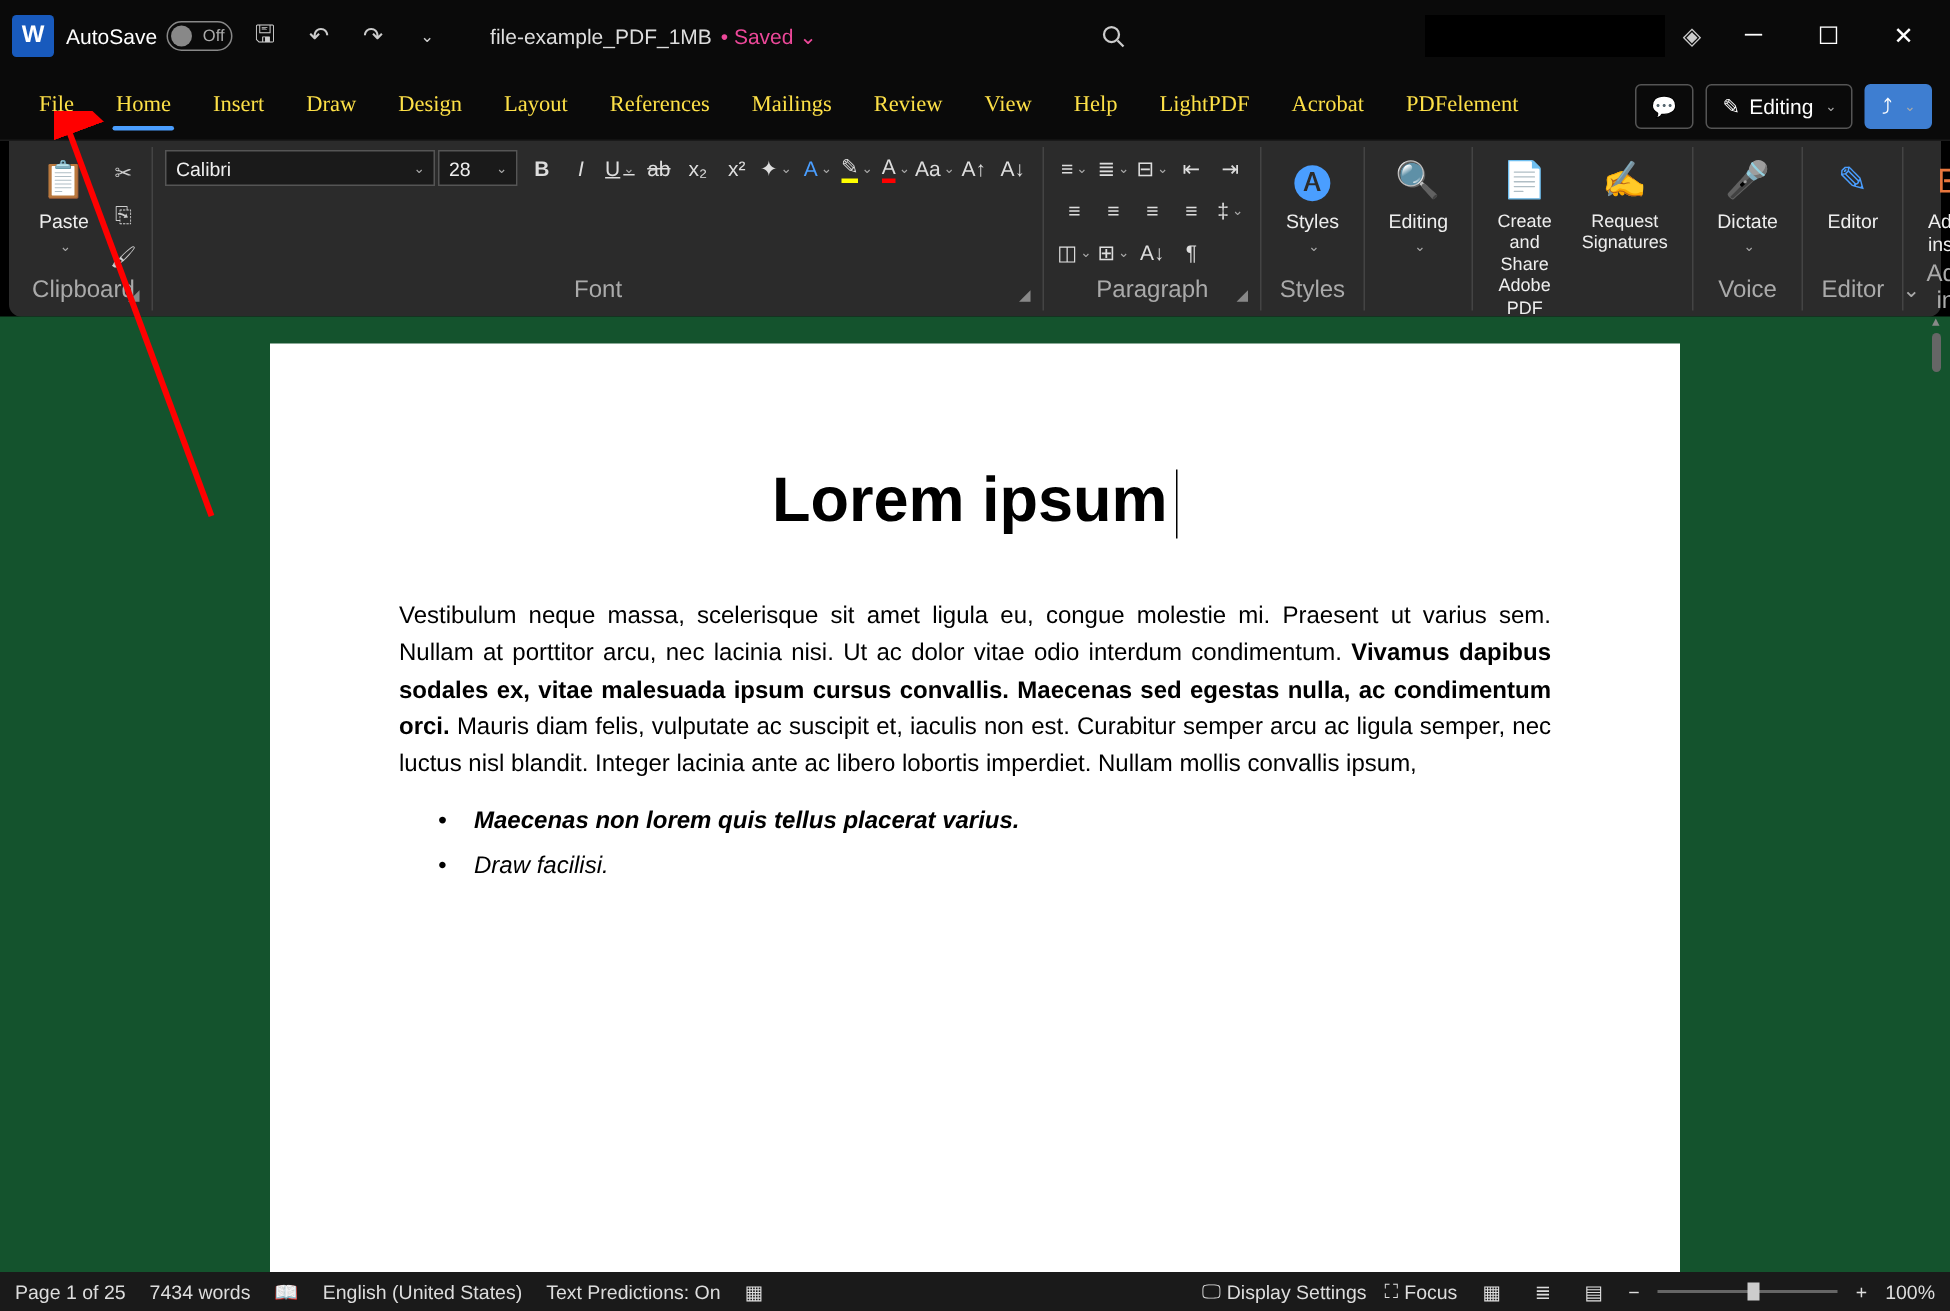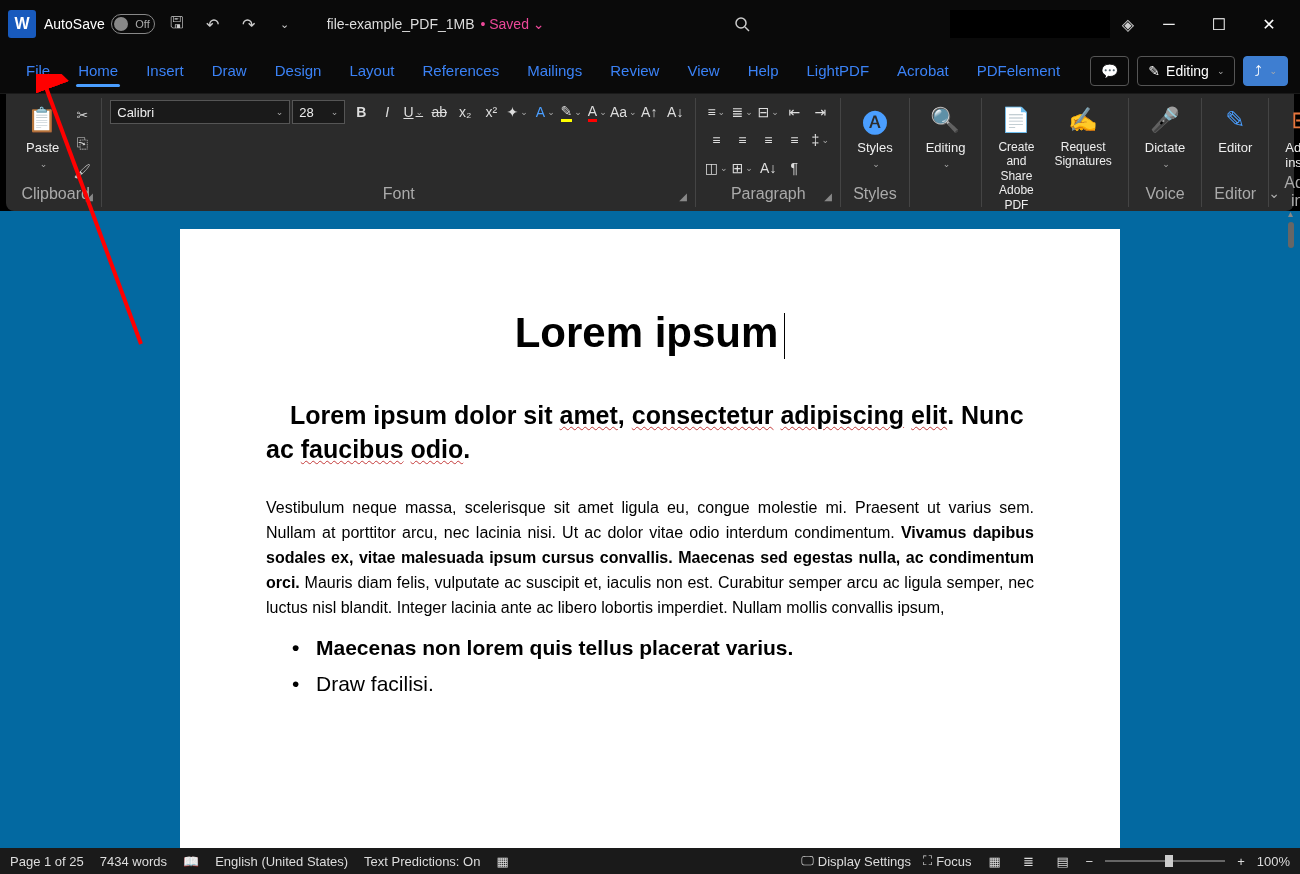--- a/index.html
+++ b/index.html
@@ -14,21 +14,21 @@
 .toggle-label { font-size: 11px; position: absolute; right: 4px; color: #aaa; }
 .tb-icon { width: 28px; height: 28px; display: flex; align-items: center; justify-content: center; color: #ccc; font-size: 16px; cursor: pointer; }
 .doc-title { margin-left: 20px; font-size: 14px; color: #ddd; }
 .saved-status { color: #ec4899; margin-left: 2px; }
 .title-right { margin-left: auto; display: flex; align-items: center; gap: 4px; }
 .search-area { width: 220px; height: 28px; display: flex; align-items: center; justify-content: flex-start; padding-left: 8px; color: #ccc; }
 .win-btn { width: 46px; height: 32px; display: flex; align-items: center; justify-content: center; cursor: pointer; }
 
 
 .ribbon-tabs { height: 46px; background: #0a0a0a; display: flex; align-items: center; padding: 0 12px; gap: 0; border-bottom: 1px solid #1a1a1a; }
-.tab { padding: 10px 14px; font-size: 15px; cursor: pointer; color: #3b82f6; position: relative; }
+.tab { padding: 10px 14px; font-size: 15px; cursor: pointer; color: #fde047; position: relative; font-family: Liberation Serif, serif; }
 .tab.active { font-weight: 400; }
 .tab.active::after { content: ''; position: absolute; bottom: 2px; left: 12px; right: 12px; height: 3px; background: #4a9eff; border-radius: 2px; }
 .tabs-right { margin-left: auto; display: flex; align-items: center; gap: 8px; }
 .comments-btn, .editing-btn, .share-btn { height: 30px; border: 1px solid #555; border-radius: 4px; display: flex; align-items: center; padding: 0 10px; gap: 6px; font-size: 14px; cursor: pointer; }
 .share-btn { background: #3e7ed1; border-color: #3e7ed1; }
 
 
 .ribbon { height: 117px; background: #2b2b2b; display: flex; padding: 4px 8px 4px 4px; border-radius: 0 0 8px 8px; margin: 0 6px; }
 .ribbon-group { display: flex; flex-direction: column; padding: 2px 8px; border-right: 1px solid #444; position: relative; }
 .ribbon-group:last-child { border-right: none; }
@@ -46,28 +46,28 @@
 .font-row { display: flex; gap: 2px; align-items: center; }
 .font-select { background: #1a1a1a; border: 1px solid #555; color: #eee; height: 24px; font-size: 13px; padding: 0 6px; display: flex; align-items: center; }
 .font-name { width: 180px; justify-content: space-between; }
 .font-size { width: 53px; justify-content: space-between; }
 .fmt-btn { width: 24px; height: 24px; display: flex; align-items: center; justify-content: center; cursor: pointer; color: #ddd; font-size: 14px; border-radius: 3px; }
 .chev { font-size: 9px; color: #aaa; margin-left: 2px; }
 
 .para-controls { display: flex; flex-direction: column; gap: 4px; }
 
 
-.doc-area { position: absolute; top: 211px; bottom: 26px; left: 0; right: 0; background: #0369a1; overflow: hidden; display: flex; justify-content: center; }
+.doc-area { position: absolute; top: 211px; bottom: 26px; left: 0; right: 0; background: #14532d; overflow: hidden; display: flex; justify-content: center; }
 .page { width: 940px; background: #fff; color: #000; margin-top: 18px; padding: 80px 86px 40px; font-family: Calibri, sans-serif; position: relative; }
 .page h1 { font-size: 42px; font-weight: bold; text-align: center; margin-bottom: 40px; position: relative; }
 .cursor { display: inline-block; width: 1px; height: 46px; background: #000; margin-left: 6px; vertical-align: middle; }
 .page h2 { font-size: 25px; font-weight: bold; margin: 0 0 30px; line-height: 1.35; text-indent: 24px; }
 .page p { font-size: 16px; line-height: 1.55; margin-bottom: 16px; text-align: justify; }
 .page ul { list-style: none; padding-left: 50px; }
-.page ul li { font-size: 21px; margin-bottom: 12px; position: relative; }
+.page ul li { font-size: 16px; margin-bottom: 12px; position: relative; font-style: italic; }
 .page ul li::before { content: '•'; position: absolute; left: -24px; }
 .squiggle { text-decoration: underline wavy #c43a3a; text-decoration-thickness: 1px; text-underline-offset: 2px; }
 .bold { font-weight: bold; }
 
 .scrollbar-v { position: absolute; right: 4px; top: 222px; width: 8px; bottom: 30px; }
 .scroll-thumb { width: 6px; height: 26px; background: #666; border-radius: 3px; position: absolute; top: 0; }
 .scroll-arrow { position: absolute; width: 10px; height: 10px; color: #888; font-size: 10px; }
 
 
 .status-bar { position: absolute; bottom: 0; left: 0; right: 0; height: 26px; background: #1a1a1a; display: flex; align-items: center; padding: 0 10px; font-size: 13px; color: #ddd; gap: 16px; }
@@ -301,23 +301,20 @@
     </div>
     <div class="group-label">Add-ins</div>
   </div>
 
   <div class="collapse-chev">⌄</div>
 </div>
 
 <div class="doc-area">
   <div class="page">
     <h1><span>Lorem ipsum</span><span class="cursor"></span></h1>
-    <h2>
-      <span>Lorem ipsum dolor sit </span><span class="squiggle">amet</span><span>, </span><span class="squiggle">consectetur</span><span> </span><span class="squiggle">adipiscing</span><span> </span><span class="squiggle">elit</span><span>. Nunc ac </span><span class="squiggle">faucibus</span><span> </span><span class="squiggle">odio</span><span>.</span>
-    </h2>
     <p><span>Vestibulum neque massa, scelerisque sit amet ligula eu, congue molestie mi. Praesent ut varius sem. Nullam at porttitor arcu, nec lacinia nisi. Ut ac dolor vitae odio interdum condimentum. </span><span class="bold">Vivamus dapibus sodales ex, vitae malesuada ipsum cursus convallis. Maecenas sed egestas nulla, ac condimentum orci.</span><span> Mauris diam felis, vulputate ac suscipit et, iaculis non est. Curabitur semper arcu ac ligula semper, nec luctus nisl blandit. Integer lacinia ante ac libero lobortis imperdiet. Nullam mollis convallis ipsum,</span></p>
     <ul>
       <li class="bold">Maecenas non lorem quis tellus placerat varius.</li>
       <li>Draw facilisi.</li>
     </ul>
   </div>
 </div>
 
 <div class="scrollbar-v">
   <div class="scroll-arrow" style="top:-14px">▴</div>

